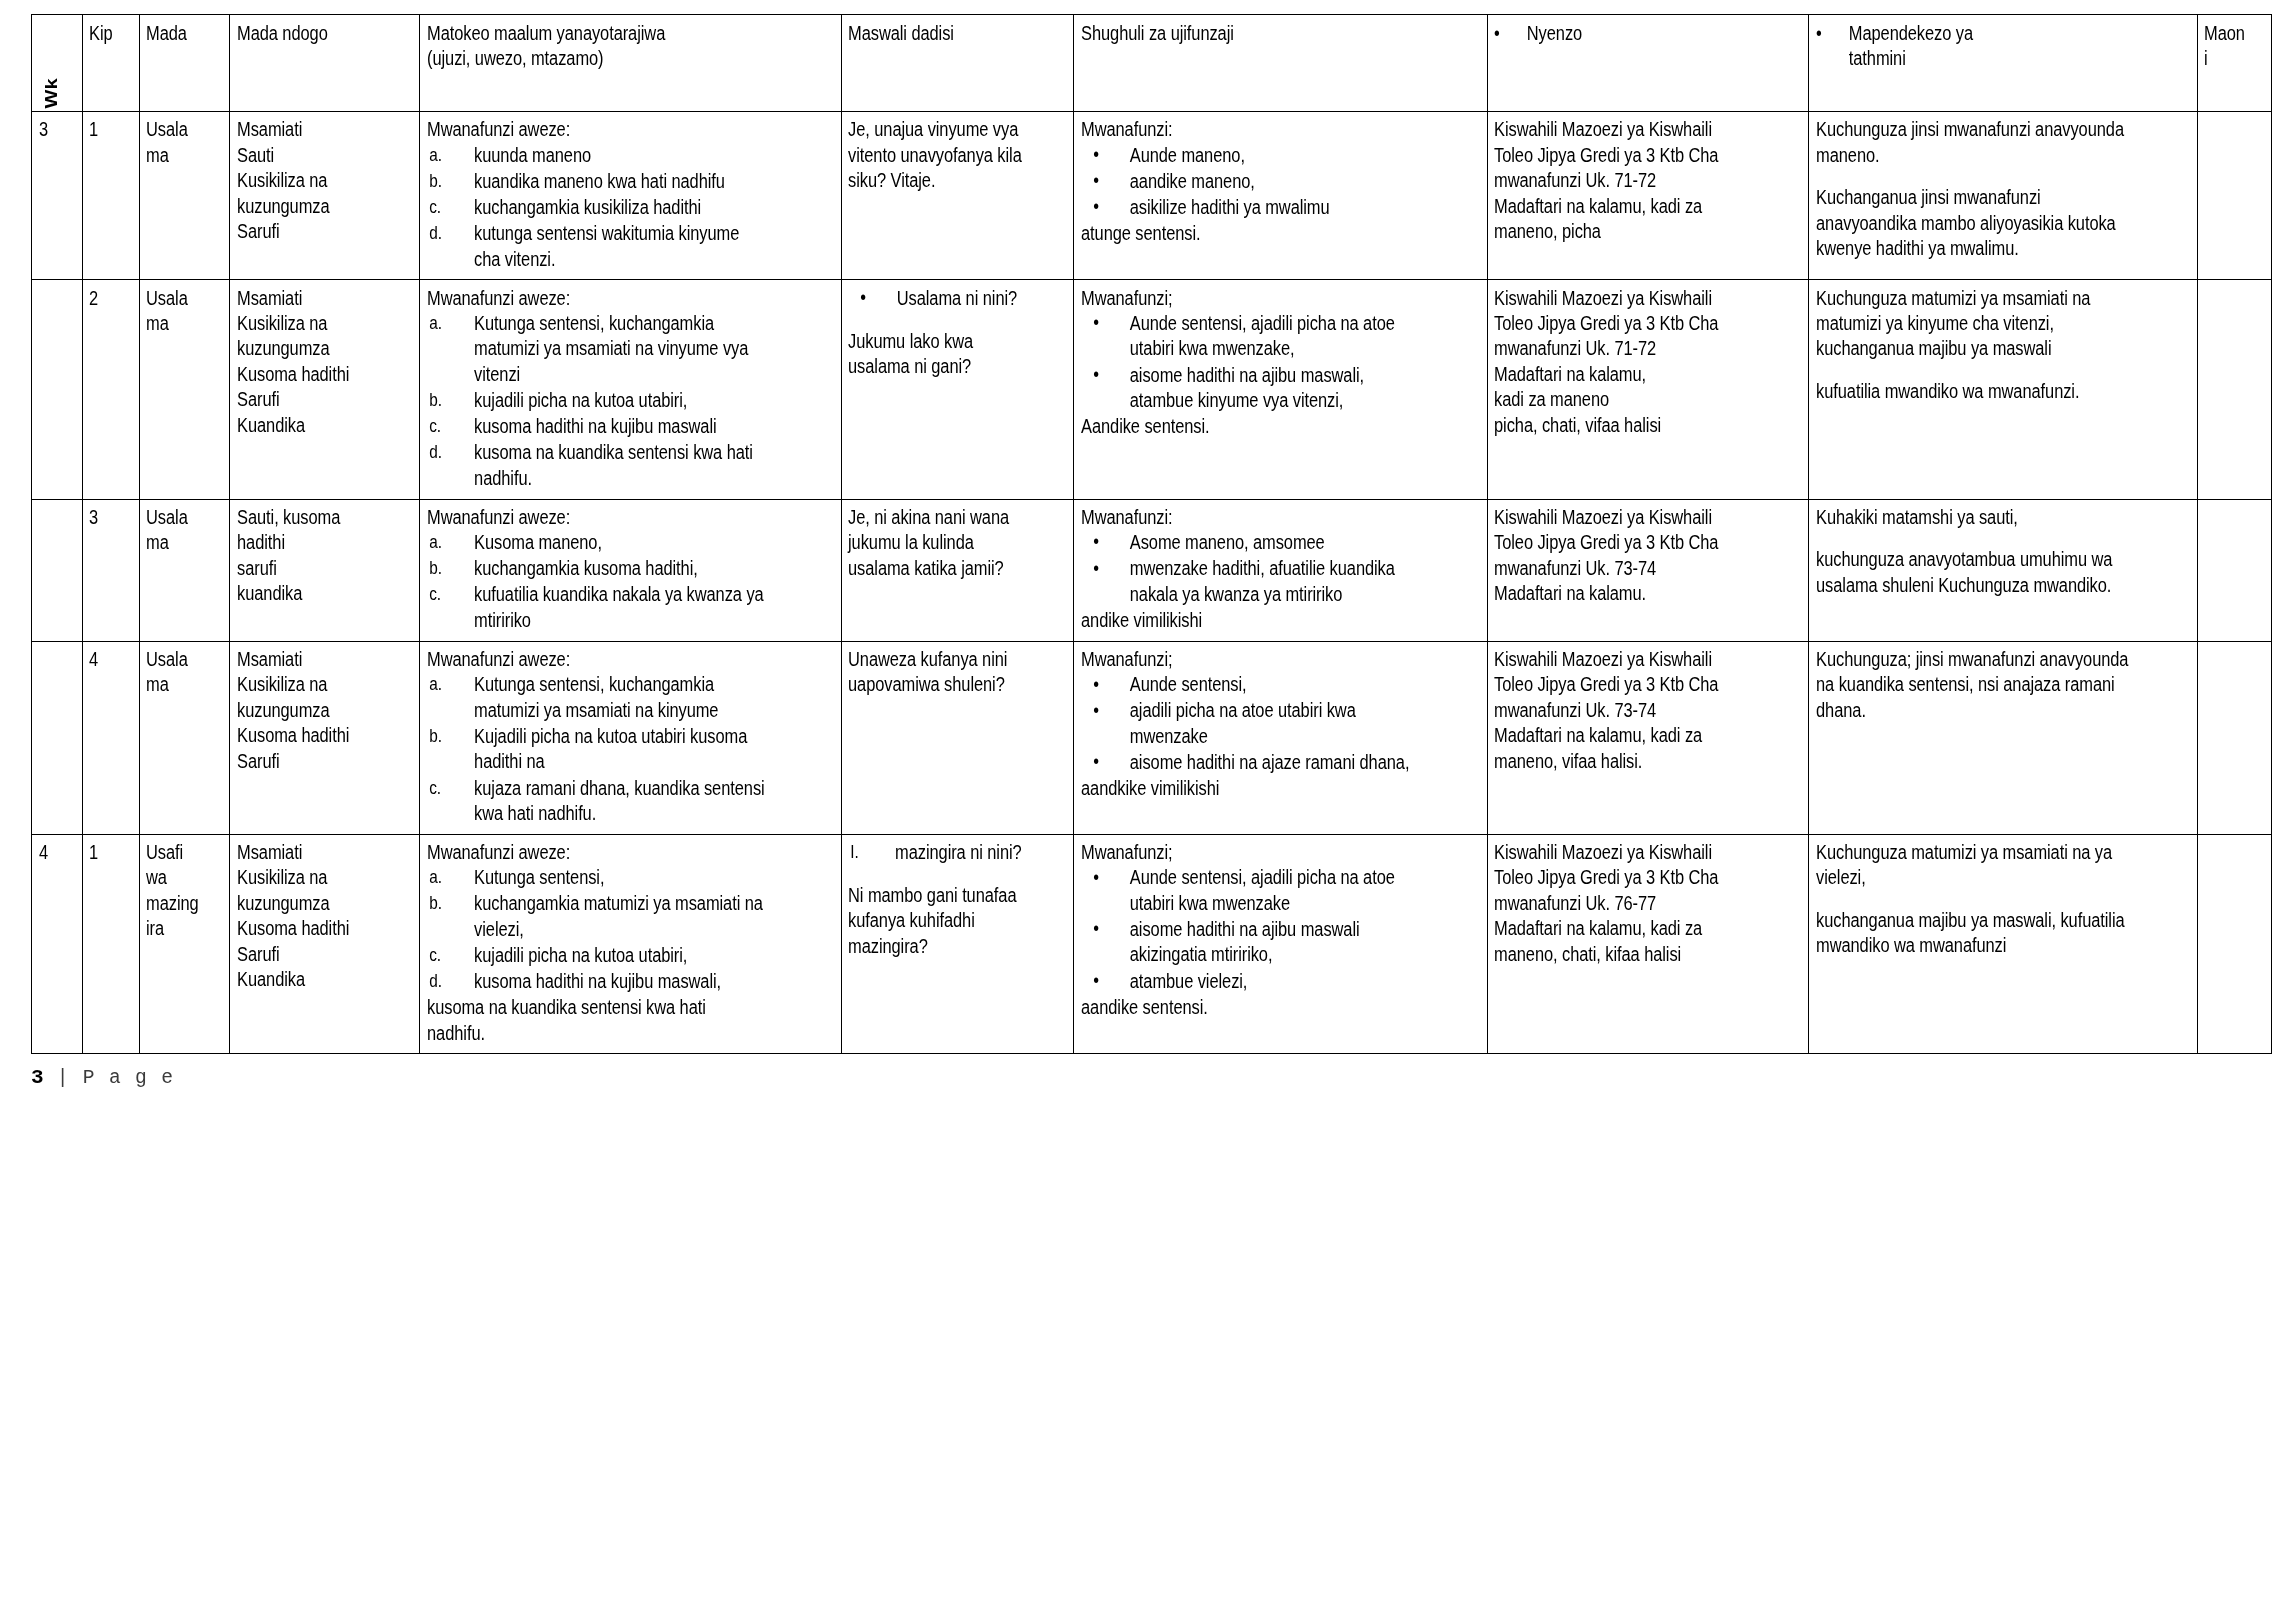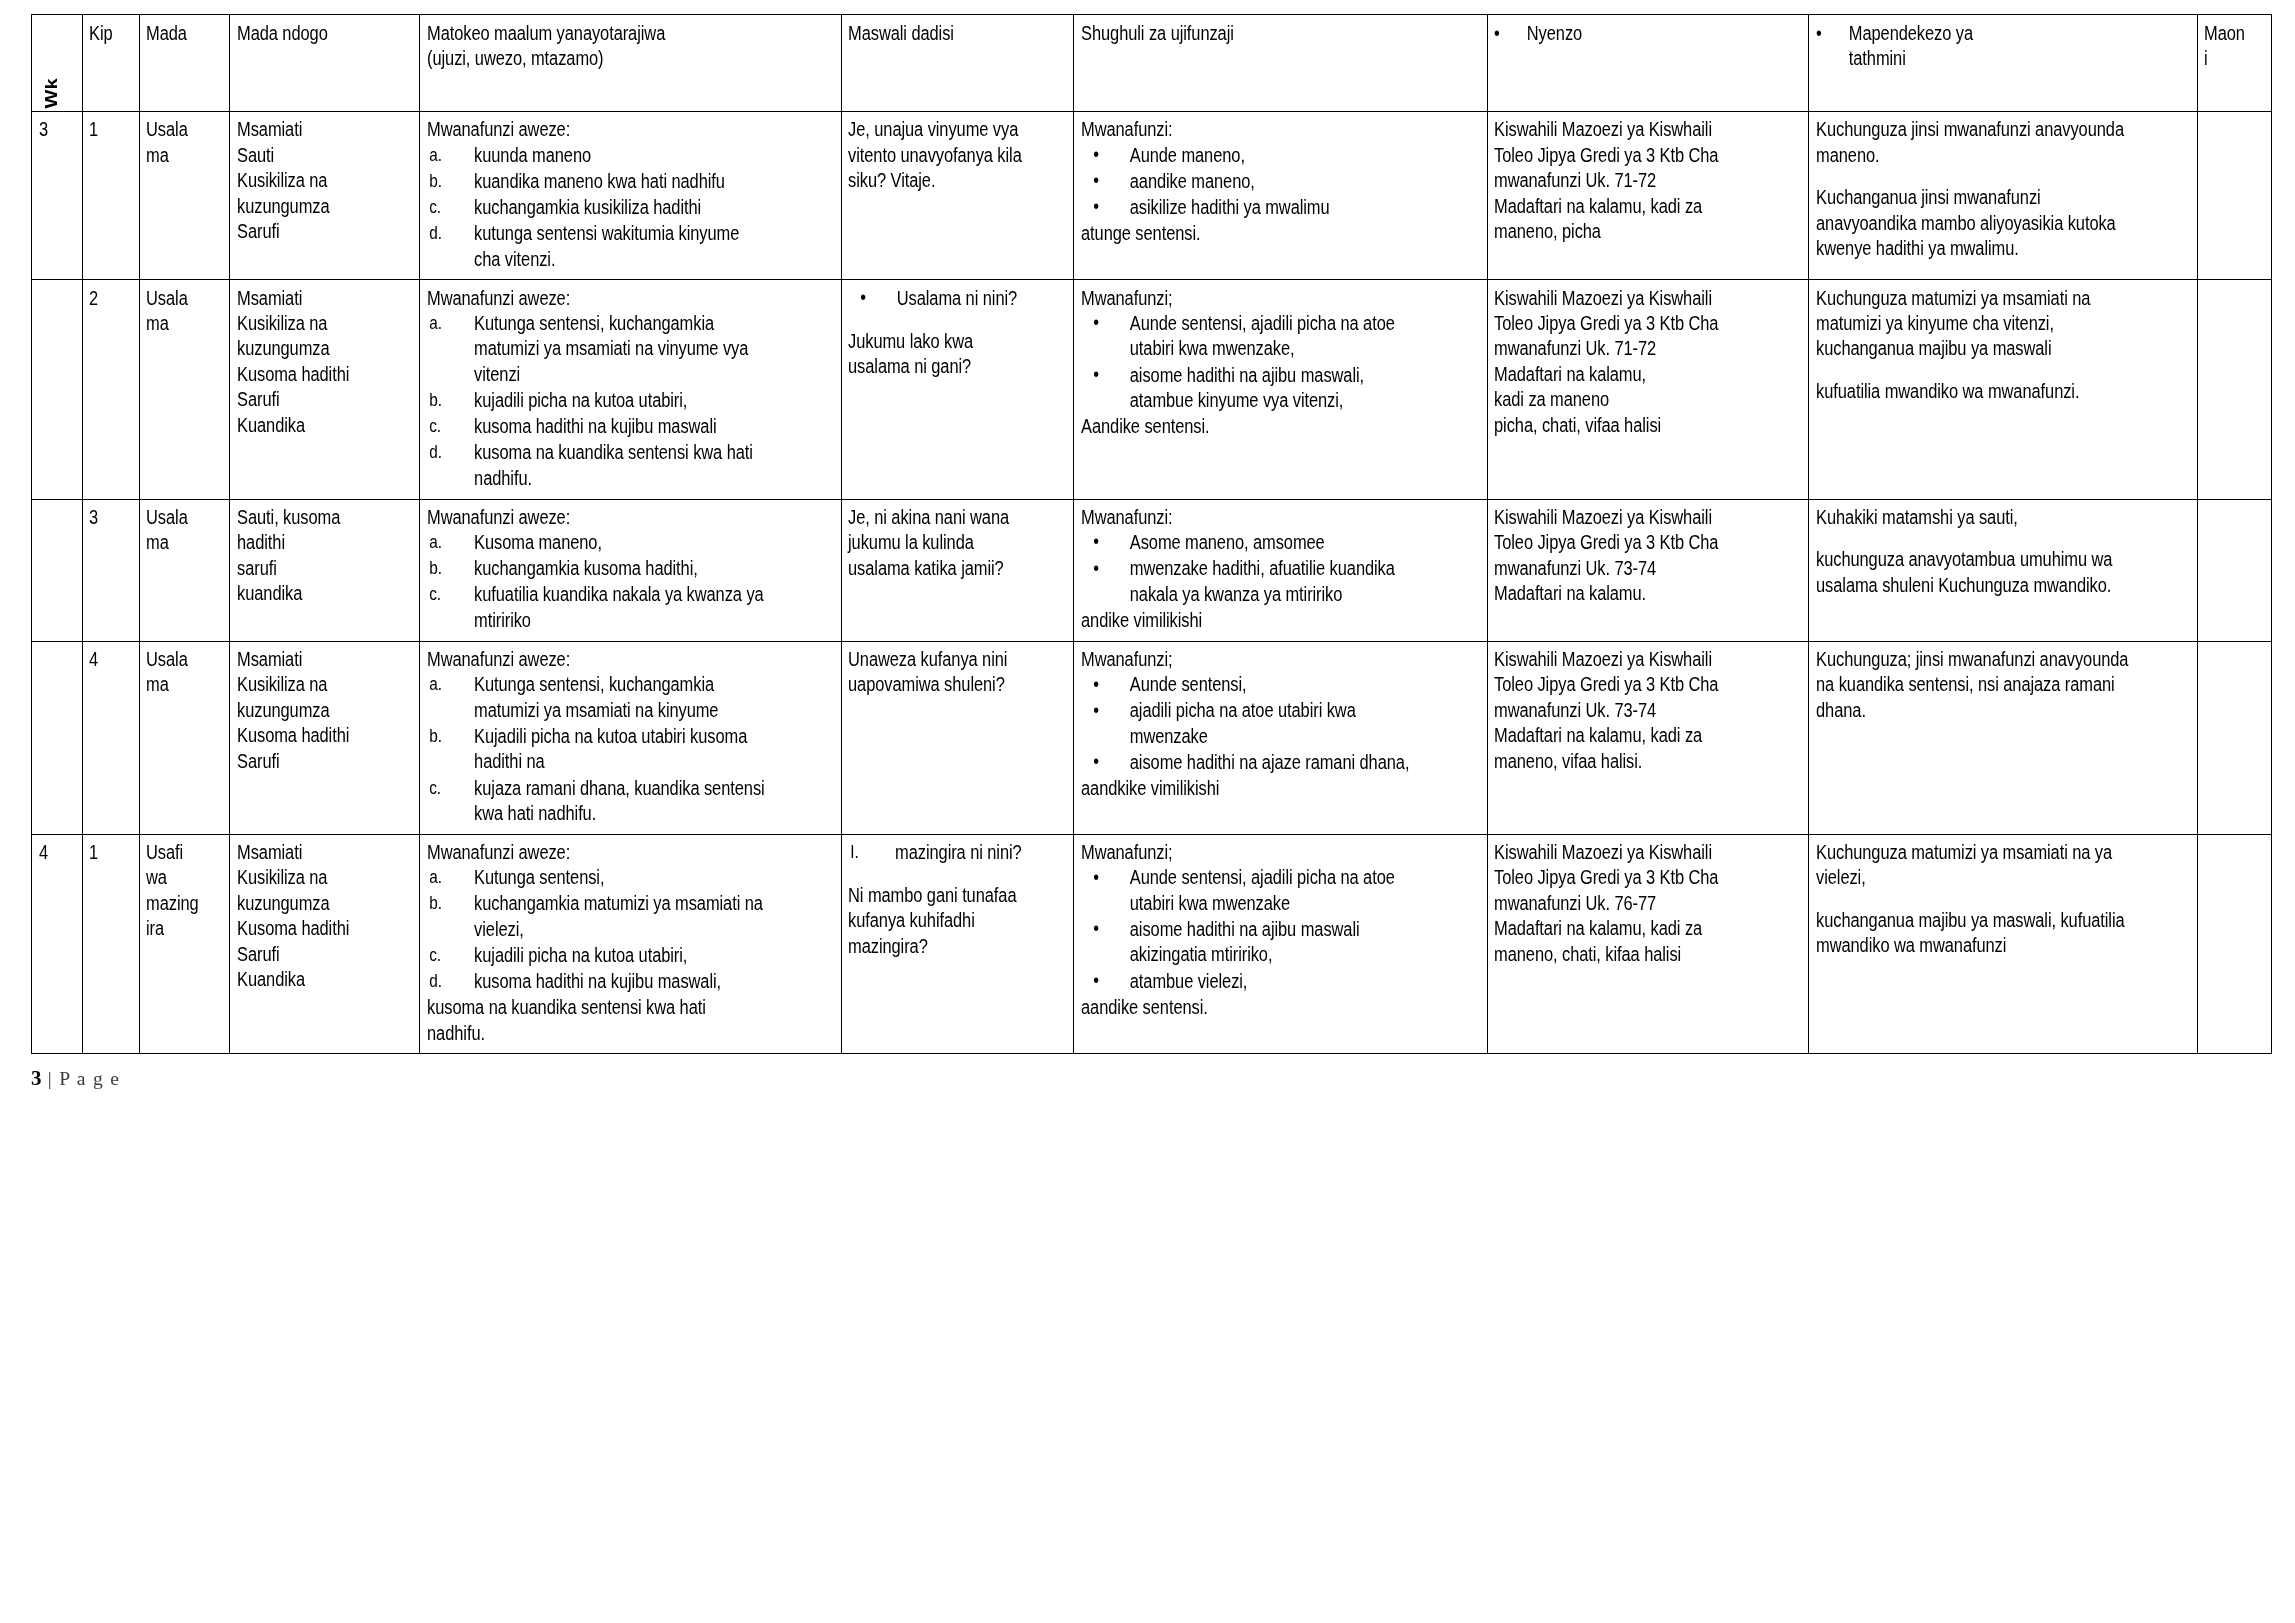--- a/index.html
+++ b/index.html
@@ -101,21 +101,21 @@
     font-size:19.6px;line-height:1.30;
   }
   .gap{height:17px;}
   .trailer{margin:0;}
   .hdr-bullet{
     display:inline-block;width:39px;
   }
   .footer{
     margin-top:11.8px;
     font-size:19.6px;
-    font-family:Liberation Serif, serif;
+    font-family:Liberation Mono, monospace;
     color:#3b3b3b;
     letter-spacing:1.3px;
   }
   .footer b{color:#000;font-size:21px;letter-spacing:0;}
 </style>
 </head>
 <body>
 
 <div class="page">
 

